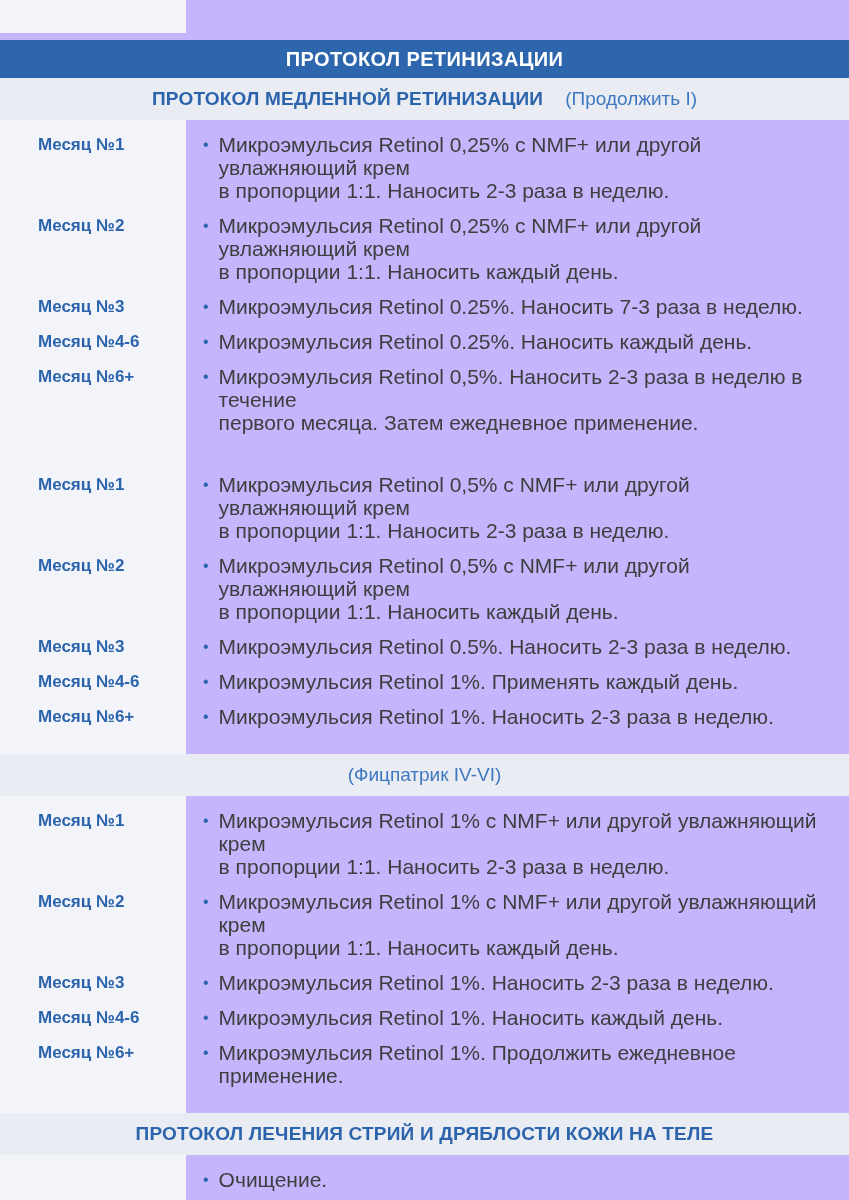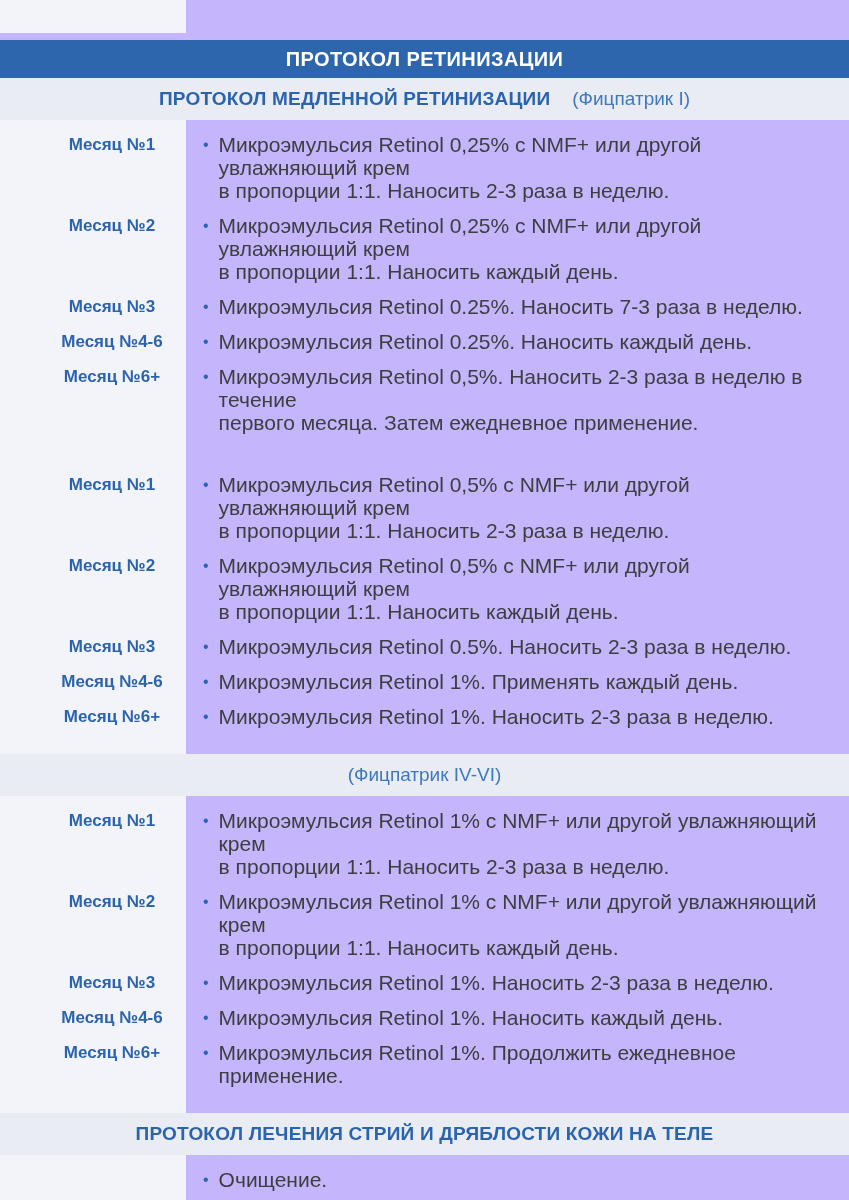--- a/index.html
+++ b/index.html
@@ -72,21 +72,20 @@
 
   .row {
     display: flex;
     align-items: flex-start;
     margin-bottom: 12px;
   }
   .row-label {
     width: 186px;
     flex-shrink: 0;
     padding-left: 38px;
-    text-align: center;
     color: #2b64ad;
     font-weight: bold;
     font-size: 17px;
     line-height: 23px;
   }
   .row-body {
     display: flex;
     align-items: flex-start;
     margin-left: 17px;
   }
@@ -112,21 +111,21 @@
   <div class="left-strip"></div>
 
   <div class="content">
     <div class="main-header">
       <span class="title">ПРОТОКОЛ РЕТИНИЗАЦИИ</span>
     </div>
     <div>
   <section>
     <div class="section-band">
       <span class="band-title">ПРОТОКОЛ МЕДЛЕННОЙ РЕТИНИЗАЦИИ</span>
-      <span class="band-subtitle">(Фицпатрик I)</span>
+      <span class="band-subtitle">(Продолжить I)</span>
     </div>
     <div class="section-rows">
   <div class="row">
     <div class="row-label">Месяц №1</div>
     <div class="row-body">
       <span class="bullet">•</span>
       <span class="row-text">Микроэмульсия Retinol 0,25% с NMF+ или другой увлажняющий крем
 в пропорции 1:1. Наносить 2-3 раза в неделю.</span>
     </div>
   </div>

